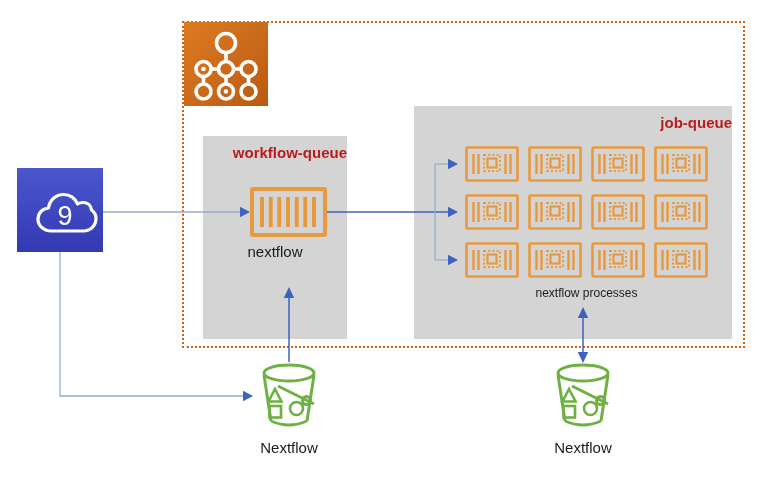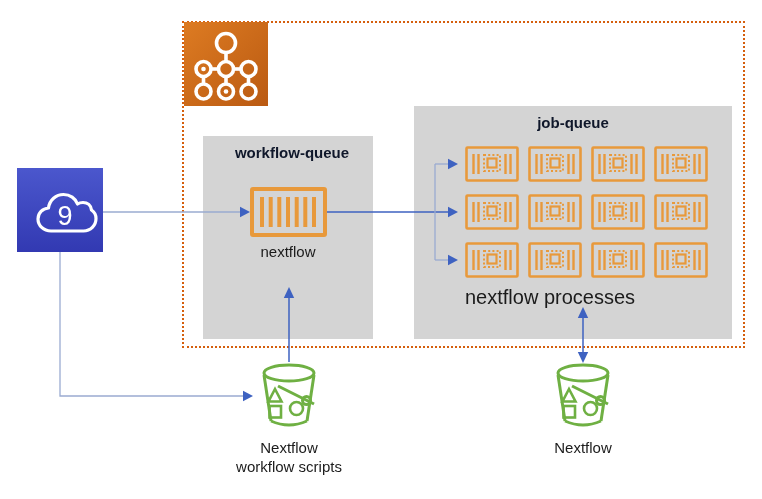--- a/index.html
+++ b/index.html
@@ -9,38 +9,38 @@
   }
   .boundary{
     position:absolute;left:182px;top:21px;width:559px;height:323px;
     border:2px dotted #D55F0D;background:transparent;
   }
   .batch-icon{
     position:absolute;left:184px;top:22px;width:84px;height:84px;
     background:linear-gradient(135deg,#DD7B22,#BA5A12);
   }
   .panel{position:absolute;background:#D4D4D4;}
-  .panel.wq{left:203px;top:136px;width:162px;height:203px;padding-left:8px;}
+  .panel.wq{left:203px;top:136px;width:144px;height:203px;}
   .panel.jq{left:414px;top:106px;width:318px;height:233px;}
   .panel-title{
-    padding-top:8px;text-align:center;font-weight:bold;font-size:15px;color:#0f172a;
+    padding-top:8px;text-align:right;font-weight:bold;font-size:15px;color:#b91c1c;
   }
   .queue-icon{position:absolute;left:47px;top:51px;width:77px;height:50px;}
   .node-label{
     position:absolute;left:0;top:107px;width:100%;text-align:center;
     font-size:15px;line-height:17px;color:#1b1b1b;
   }
   .job-grid{
     position:absolute;left:51px;top:40px;
     display:grid;grid-template-columns:repeat(4,54px);column-gap:9px;row-gap:12px;
   }
   .job-icon{width:54px;height:36px;}
   .jq-caption{
-    position:absolute;left:51px;top:180px;width:243px;
-    font-size:20px;color:#1b1b1b;
+    position:absolute;left:51px;top:180px;width:243px;text-align:center;
+    font-size:12px;color:#1b1b1b;
   }
   .connectors{position:absolute;left:0;top:0;pointer-events:none;}
   .connectors line,.connectors polyline{fill:none;}
   .ln-light{stroke:#9AABD1;stroke-width:1.3;}
   .ln-strong{stroke:#3E62C1;stroke-width:1.5;}
   .head{fill:#3E62C1;stroke:none;}
   .cloud-node{
     position:absolute;left:17px;top:168px;width:86px;height:84px;
     background:linear-gradient(180deg,#4B57CD,#3239B2);
   }
@@ -281,21 +281,20 @@
       <circle cx="48.5" cy="38.5" r="4"></circle>
     </g>
     <g fill="none" stroke="#6FB043" stroke-width="2.6">
       <path d="M 17,27 L 23.5,39.5 L 10.5,39.5 Z"></path>
       <rect x="11.5" y="44" width="11.5" height="11.5"></rect>
       <circle cx="38.5" cy="46.5" r="6.5"></circle>
     </g>
   </svg>
   <div class="bucket-label l1">
     <div>Nextflow</div>
-    <div>workflow scripts</div>
   </div>
 
   <svg class="bucket b2" viewBox="0 0 62 66">
     <g fill="none" stroke="#6FB043" stroke-width="3">
       <ellipse cx="31" cy="11" rx="25" ry="8"></ellipse>
       <path d="M 6,13 L 13,59"></path>
       <path d="M 56,13 L 49,59"></path>
       <path d="M 13,59 Q 31,67 49,59"></path>
       <line x1="20" y1="24" x2="56" y2="42"></line>
       <circle cx="48.5" cy="38.5" r="4"></circle>

